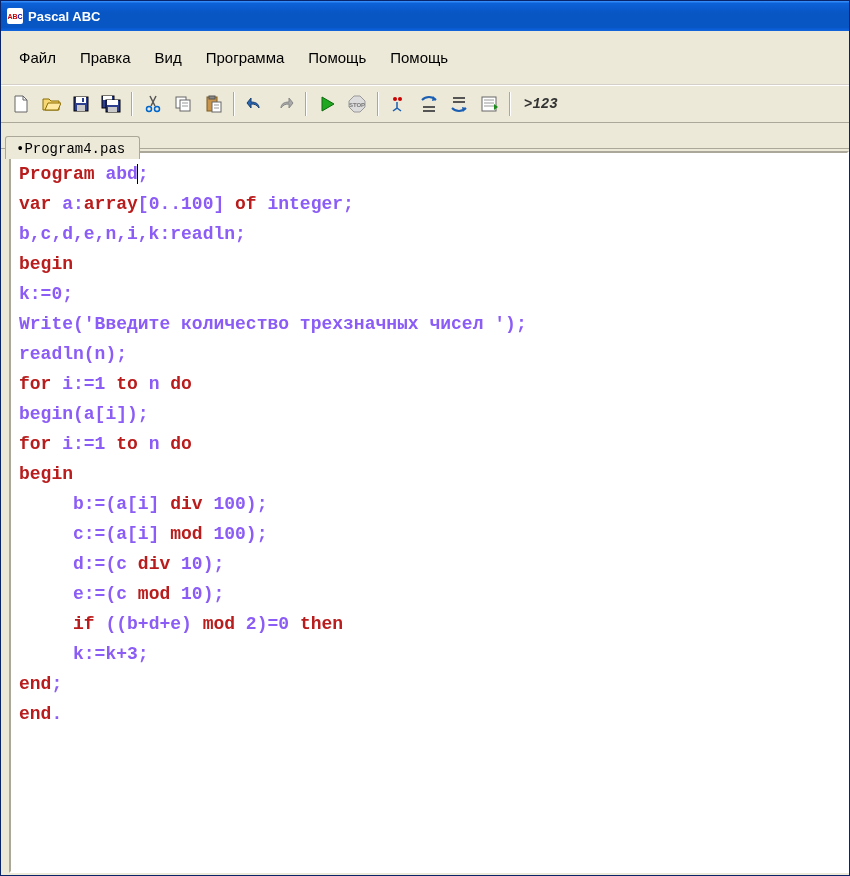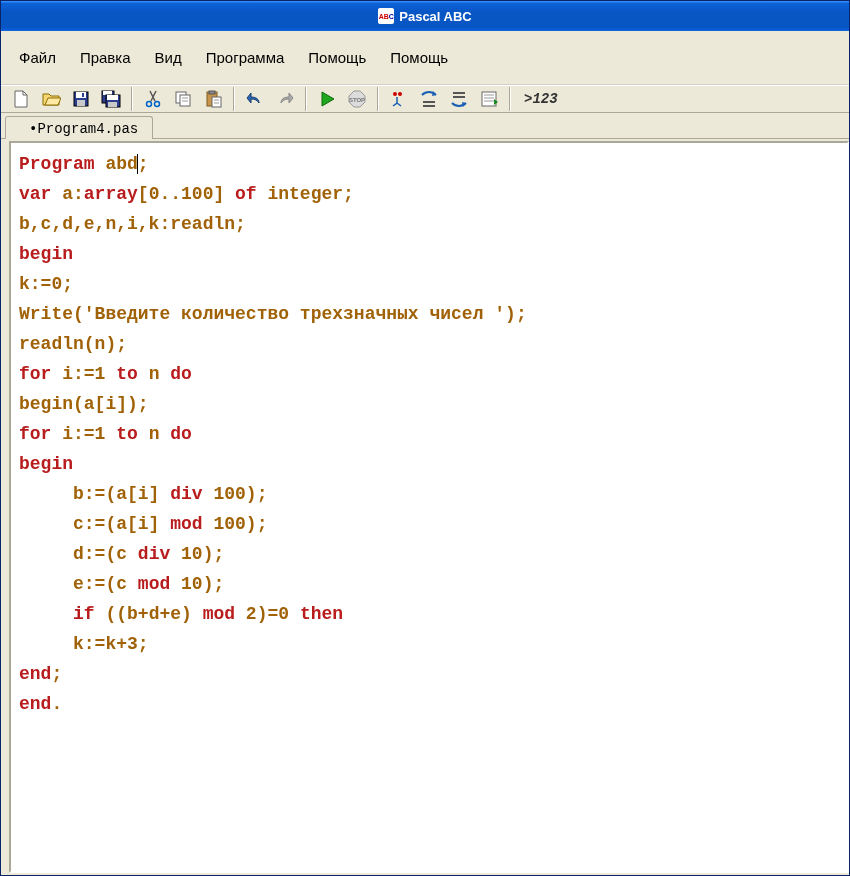--- a/index.html
+++ b/index.html
@@ -1,40 +1,40 @@
 <!DOCTYPE html>
 <html><head>
 <meta charset="utf-8">
 <style>
 * { margin: 0; padding: 0; box-sizing: border-box; }
 body { font-family: Tahoma, Arial, sans-serif; font-size: 11px; background: #ece9d8; width: 850px; height: 876px; overflow: hidden; }
 
 .window { border: 1px solid #0a246a; width: 850px; height: 876px; display: flex; flex-direction: column; }
 
-.titlebar { background: linear-gradient(to bottom, #3a95ff 0%, #0d61d7 8%, #0855c4 40%, #0855c4 88%, #0a5fd8 95%, #1665d8 100%); height: 30px; display: flex; align-items: center; padding: 0 6px; color: white; font-size: 13px; font-weight: bold; justify-content: center; }
+.titlebar { background: linear-gradient(to bottom, #3a95ff 0%, #0d61d7 8%, #0855c4 40%, #0855c4 88%, #0a5fd8 95%, #1665d8 100%); height: 30px; display: flex; align-items: center; padding: 0 6px; color: white; font-size: 13px; font-weight: bold; }
 .titlebar .app-icon { width: 16px; height: 16px; margin-right: 5px; display: inline-flex; align-items: center; justify-content: center; background: white; border-radius: 2px; font-size: 8px; font-weight: bold; }
 .titlebar .app-icon .ab { color: #c00; font-size: 7px; line-height: 7px; }
 .titlebar .app-icon .c { color: #00a; font-size: 7px; line-height: 7px; }
 
 .menubar { background: #ece9d8; padding: 16px 8px; display: flex; gap: 4px; font-size: 15px; border-bottom: 1px solid #d4d0c8; }
 .menubar .menu-item { padding: 2px 10px; cursor: pointer; }
 
-.toolbar { background: #ece9d8; padding: 4px 6px; display: flex; align-items: center; gap: 2px; border-top: 1px solid #fff; border-bottom: 1px solid #aca899; height: 28px; }
+.toolbar { background: #ece9d8; padding: 4px 6px; display: flex; align-items: center; gap: 2px; border-top: 1px solid #fff; border-bottom: 1px solid #aca899; height: 38px; }
 .toolbar .btn { width: 28px; height: 28px; display: inline-flex; align-items: center; justify-content: center; cursor: pointer; border: 1px solid transparent; }
 .toolbar .sep { width: 2px; height: 24px; border-left: 1px solid #aca899; border-right: 1px solid #fff; margin: 0 4px; }
 .toolbar .label-btn { padding: 2px 6px; height: 28px; display: inline-flex; align-items: center; cursor: pointer; border: 1px solid transparent; font-family: "Courier New", monospace; font-size: 14px; font-weight: bold; font-style: italic; color: #333; }
 
 .tabbar { background: #ece9d8; padding: 2px 4px 0 4px; display: flex; border-bottom: 1px solid #aca899; height: 26px; }
-.tabbar .tab { padding: 4px 14px 3px 23px; background: #ece9d8; border: 1px solid #aca899; border-bottom: none; border-radius: 3px 3px 0 0; font-family: "Courier New", monospace; font-size: 14px; cursor: pointer; position: relative; top: 1px; }
+.tabbar .tab { padding: 4px 14px 3px 10px; background: #ece9d8; border: 1px solid #aca899; border-bottom: none; border-radius: 3px 3px 0 0; font-family: "Courier New", monospace; font-size: 14px; cursor: pointer; position: relative; top: 11px; }
 
 .editor-wrap { flex: 1; background: #ece9d8; padding: 0 0 0 0; display: flex; }
 .editor-inner { flex: 1; margin: 2px 0 2px 8px; border: 2px solid; border-color: #aca899 #fff #fff #aca899; background: white; padding: 6px 8px; font-family: "Courier New", monospace; font-size: 18px; font-weight: bold; line-height: 30px; overflow: auto; white-space: pre; color: #333; }
 
 .kw { color: #b91c1c; font-weight: bold; }
-.txt { color: #a16207; }
+.txt { color: #8b5cf6; }
 .cursor { display: inline-block; width: 1px; height: 20px; background: #000; vertical-align: text-bottom; margin-left: -1px; }
 
 svg { display: block; }
 </style>
 </head>
 <body>
 
 <div class="window">
 
   <div class="titlebar">

